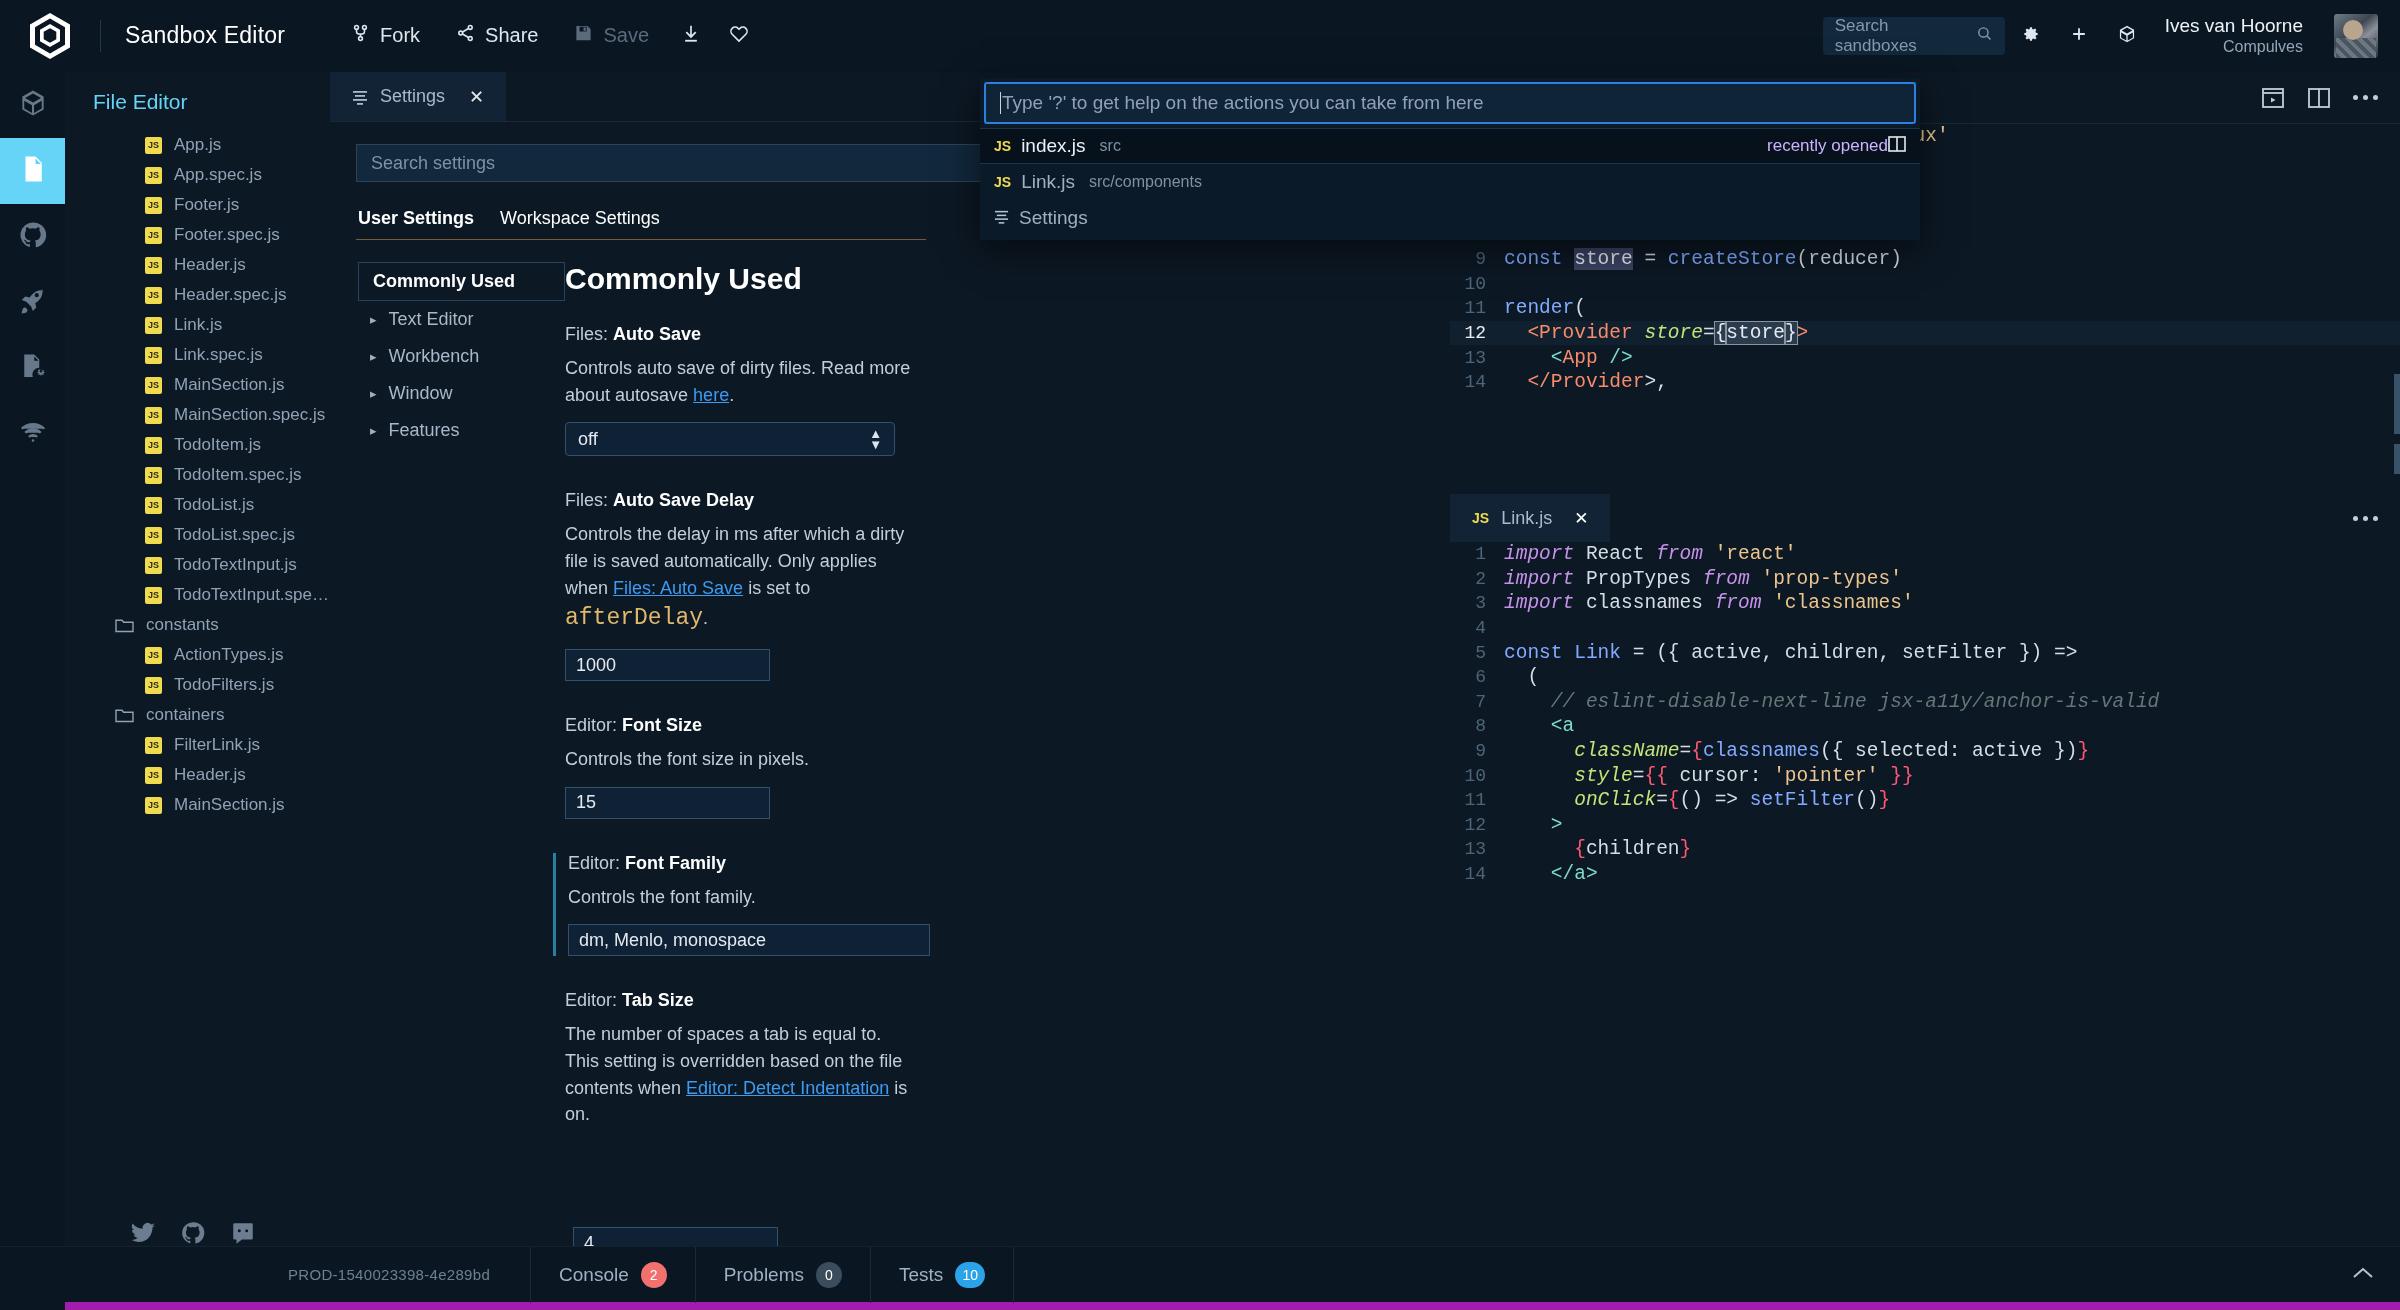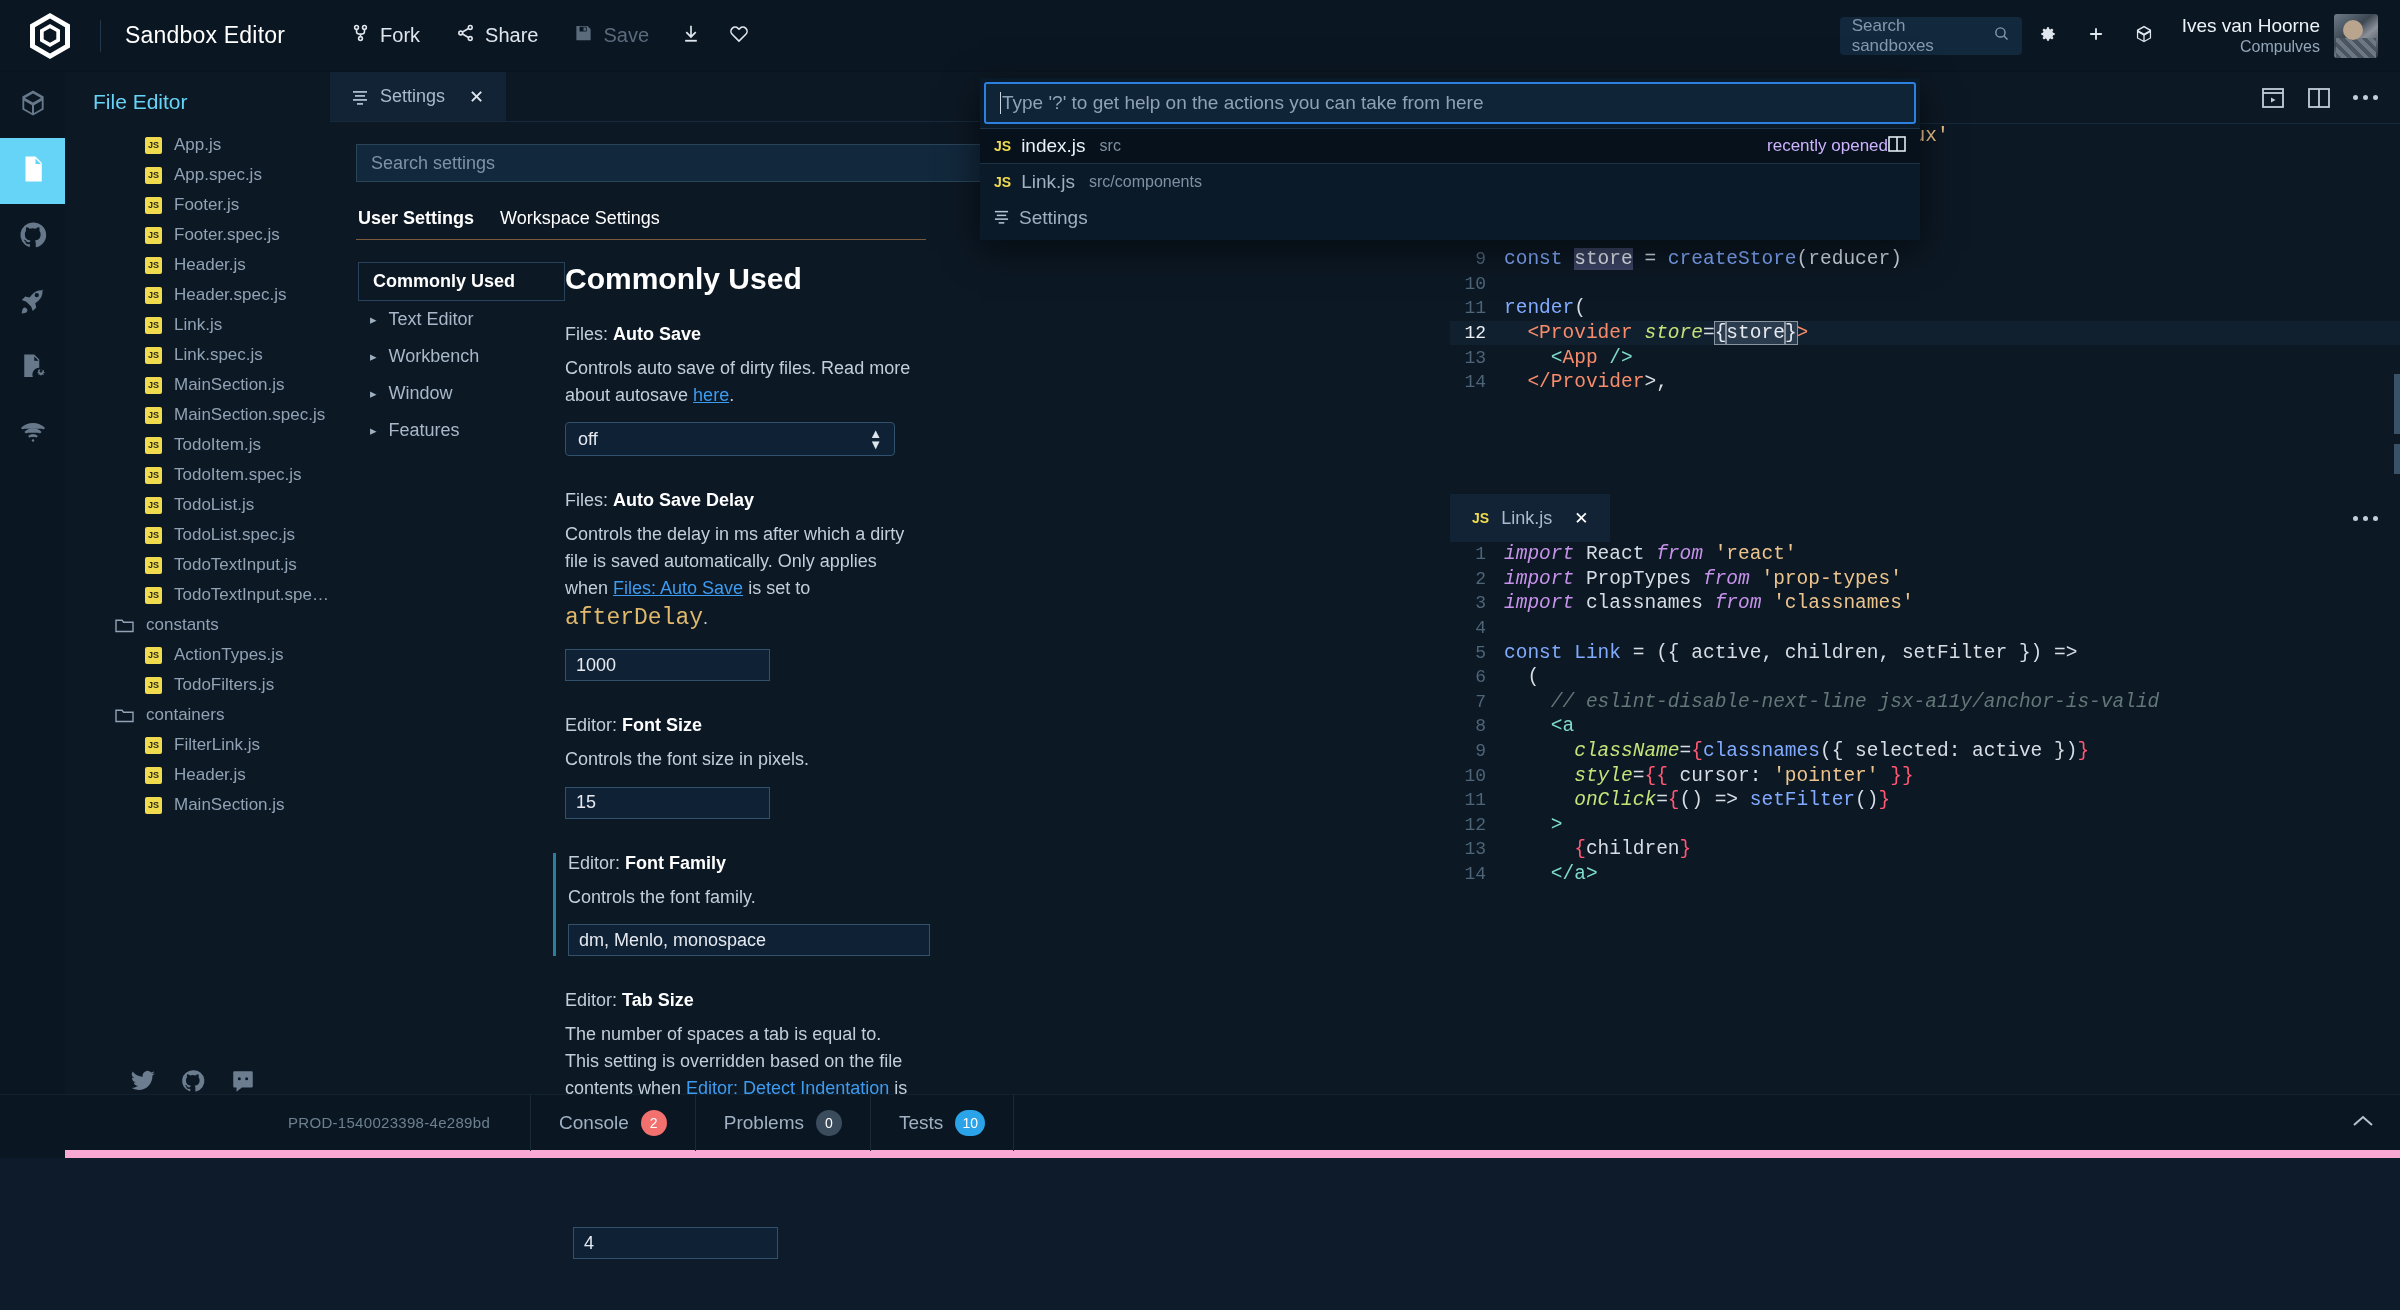--- a/index.html
+++ b/index.html
@@ -3,21 +3,21 @@
 <meta charset="utf-8">
 <style>
   * { box-sizing: border-box; margin: 0; padding: 0; }
   html, body {
     width: 2400px; height: 1310px;
     background: #0d1b2a;
     font-family: "Liberation Sans", sans-serif;
     overflow: hidden;
     color: #e6eaf0;
   }
-  #app { position: relative; width: 2400px; height: 1158px; background:#f9a8d4; }
+  #app { position: relative; width: 2400px; height: 1310px; background:#a21caf; }
 
   
   .header {
     position:absolute; top:0; left:0; width:2400px; height:72px;
     background:#0a1622; display:flex; align-items:center;
     border-bottom:1px solid #0a1420; z-index:40;
   }
   .logo-box { width:100px; display:flex; align-items:center; justify-content:center; }
   .logo-box svg { width:42px; height:46px; }
   .hdr-divider { width:1px; height:32px; background:#24384c; }
@@ -33,21 +33,21 @@
   .hdr-icon-only svg { width:20px; height:22px; }
   .hdr-right { margin-left:auto; display:flex; align-items:center; padding-right:22px; gap:4px;}
   .search-box {
     display:flex; align-items:center; background:#12283c; border-radius:4px;
     width:182px; height:38px; padding:0 12px; gap:6px;
   }
   .search-box .sb-text { font-size:17px; color:#8499ad; flex:1; }
   .search-box svg { width:17px; height:17px; }
   .hdr-ic { width:44px; height:40px; display:flex; align-items:center; justify-content:center; cursor:pointer;}
   .hdr-ic svg { width:20px; height:20px; }
-  .user-block { display:flex; align-items:center; gap:14px; margin-left:12px; }
+  .user-block { display:flex; align-items:center; gap:31px; margin-left:12px; }
   .user-names { text-align:right; line-height:1.25; }
   .user-name { font-size:19px; color:#eef3f8; }
   .user-team { font-size:16px; color:#94a6b8; }
   .avatar {
     width:44px; height:44px; border-radius:3px; overflow:hidden;
     background:linear-gradient(140deg,#6e7b88 0%,#3c4752 40%,#8b9099 60%,#2a333c 100%);
     position:relative;
   }
   .avatar:after{
     content:""; position:absolute; left:9px; top:6px; width:20px; height:20px;

